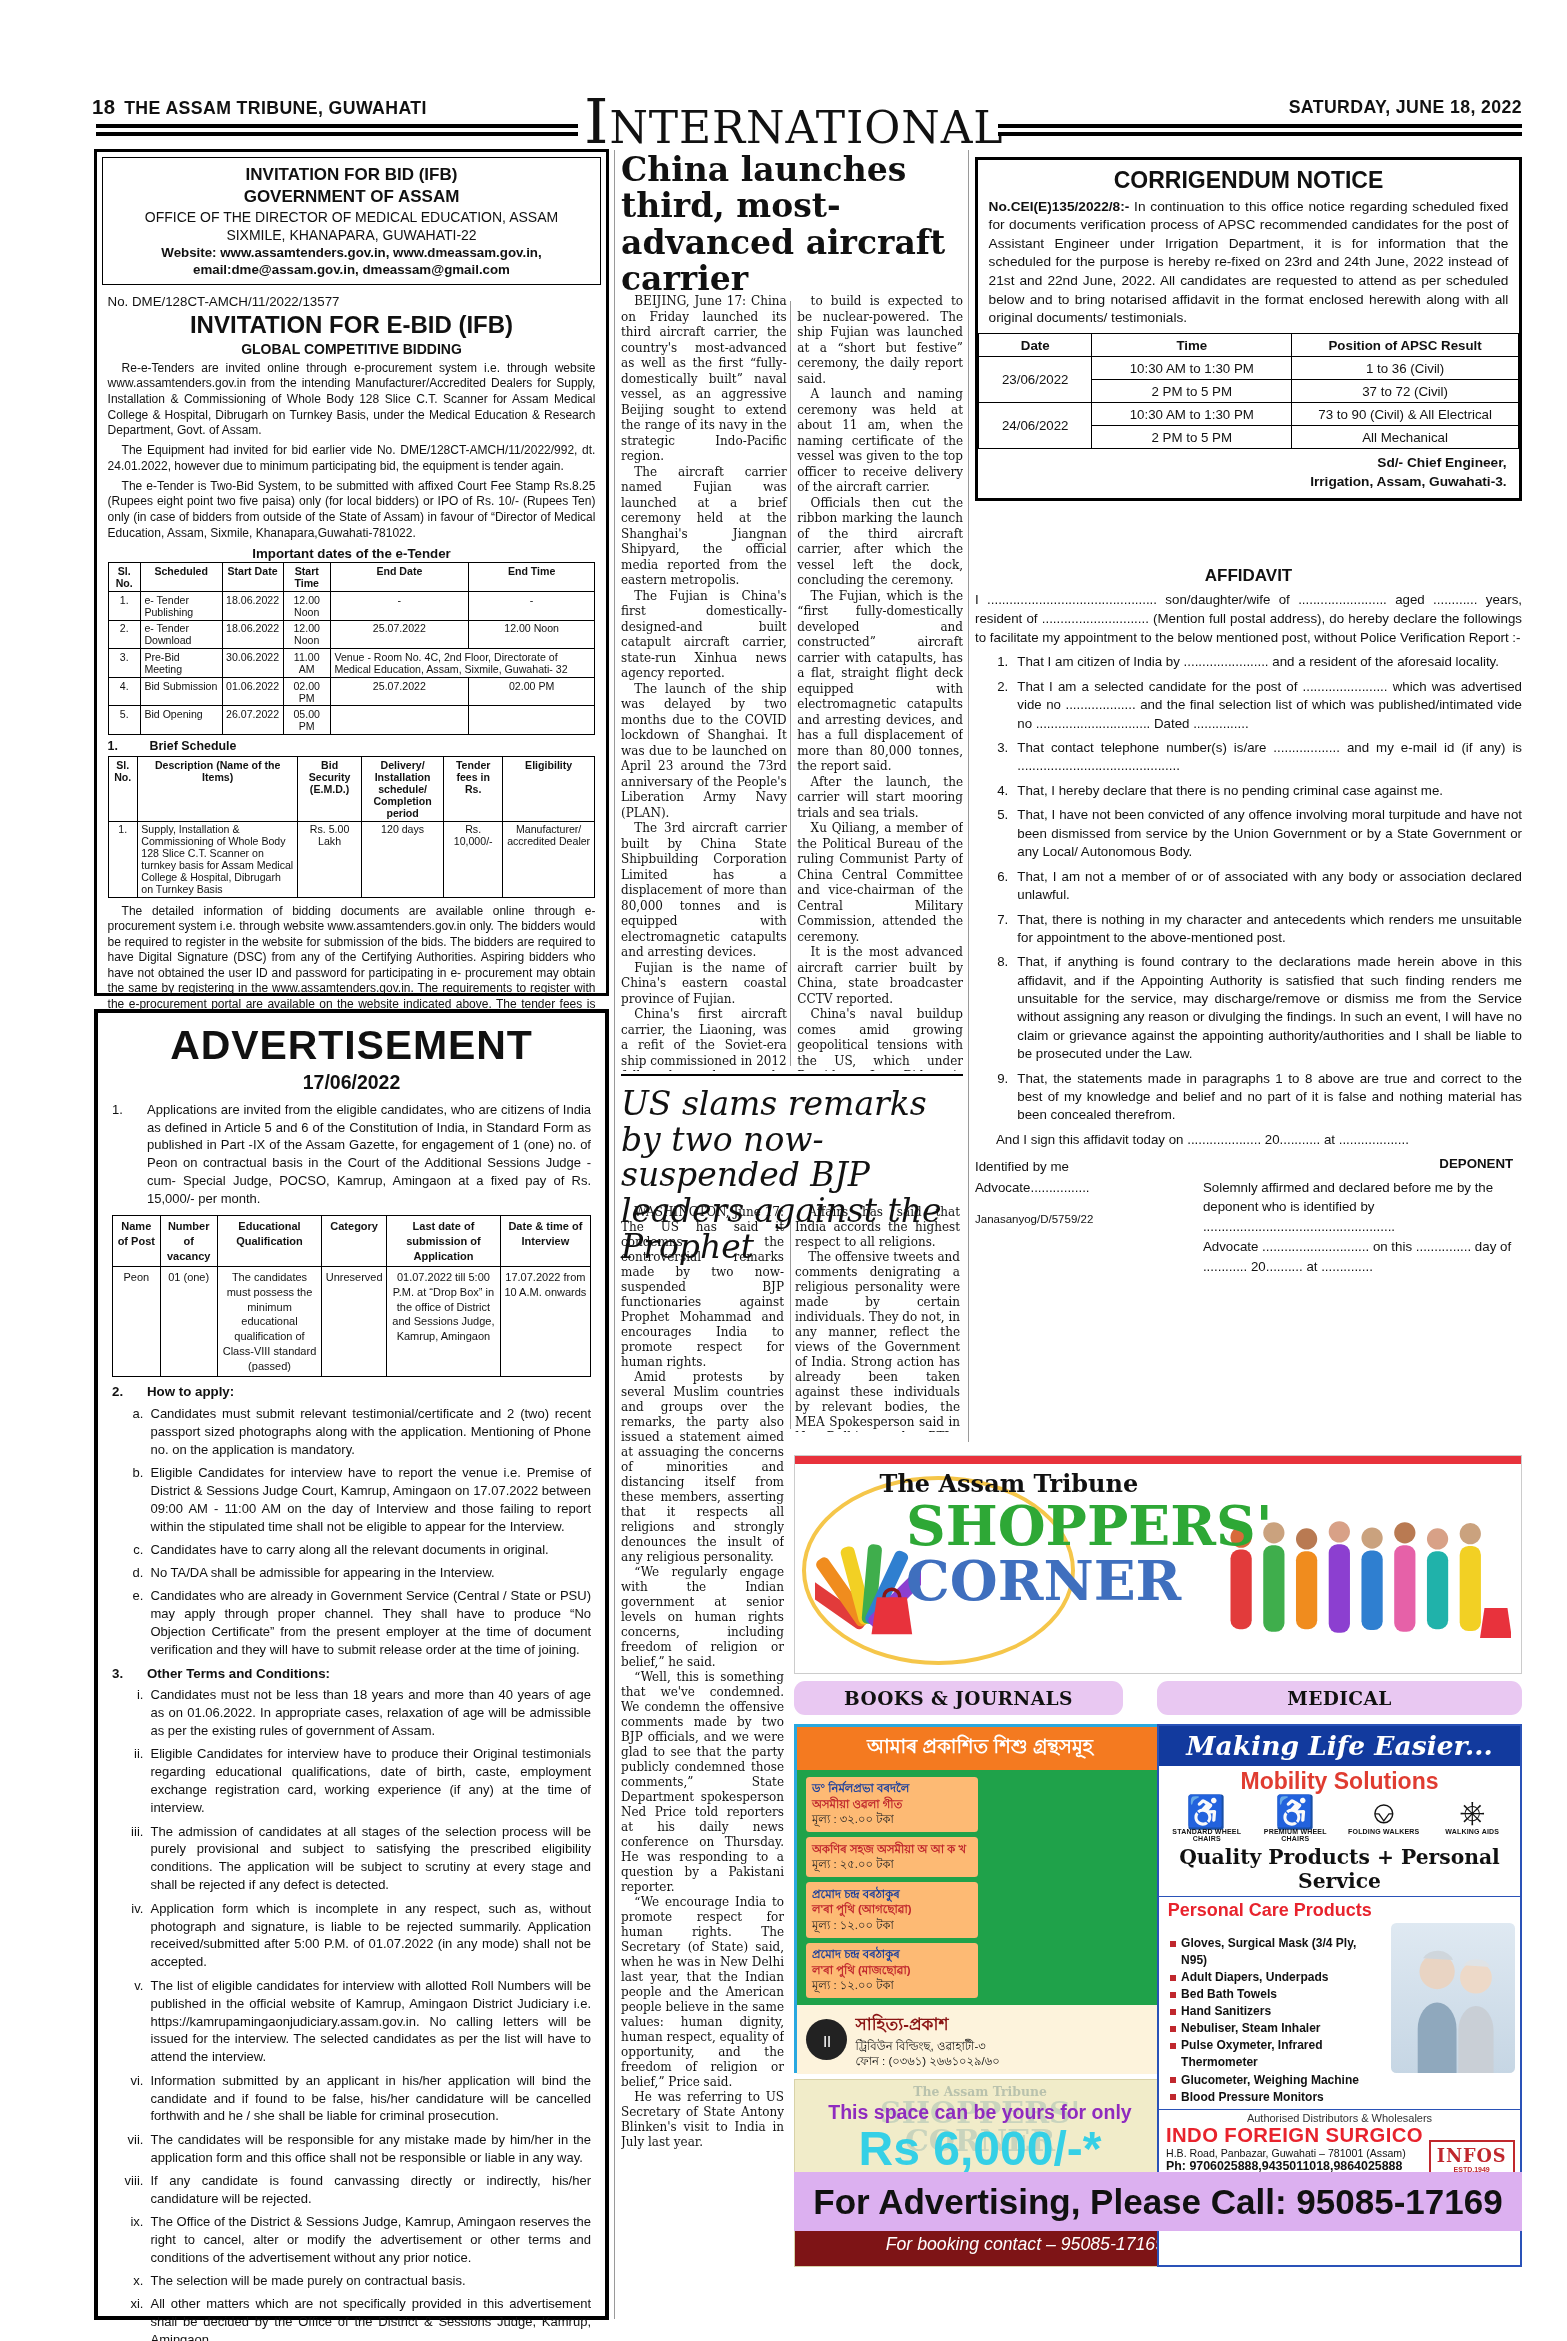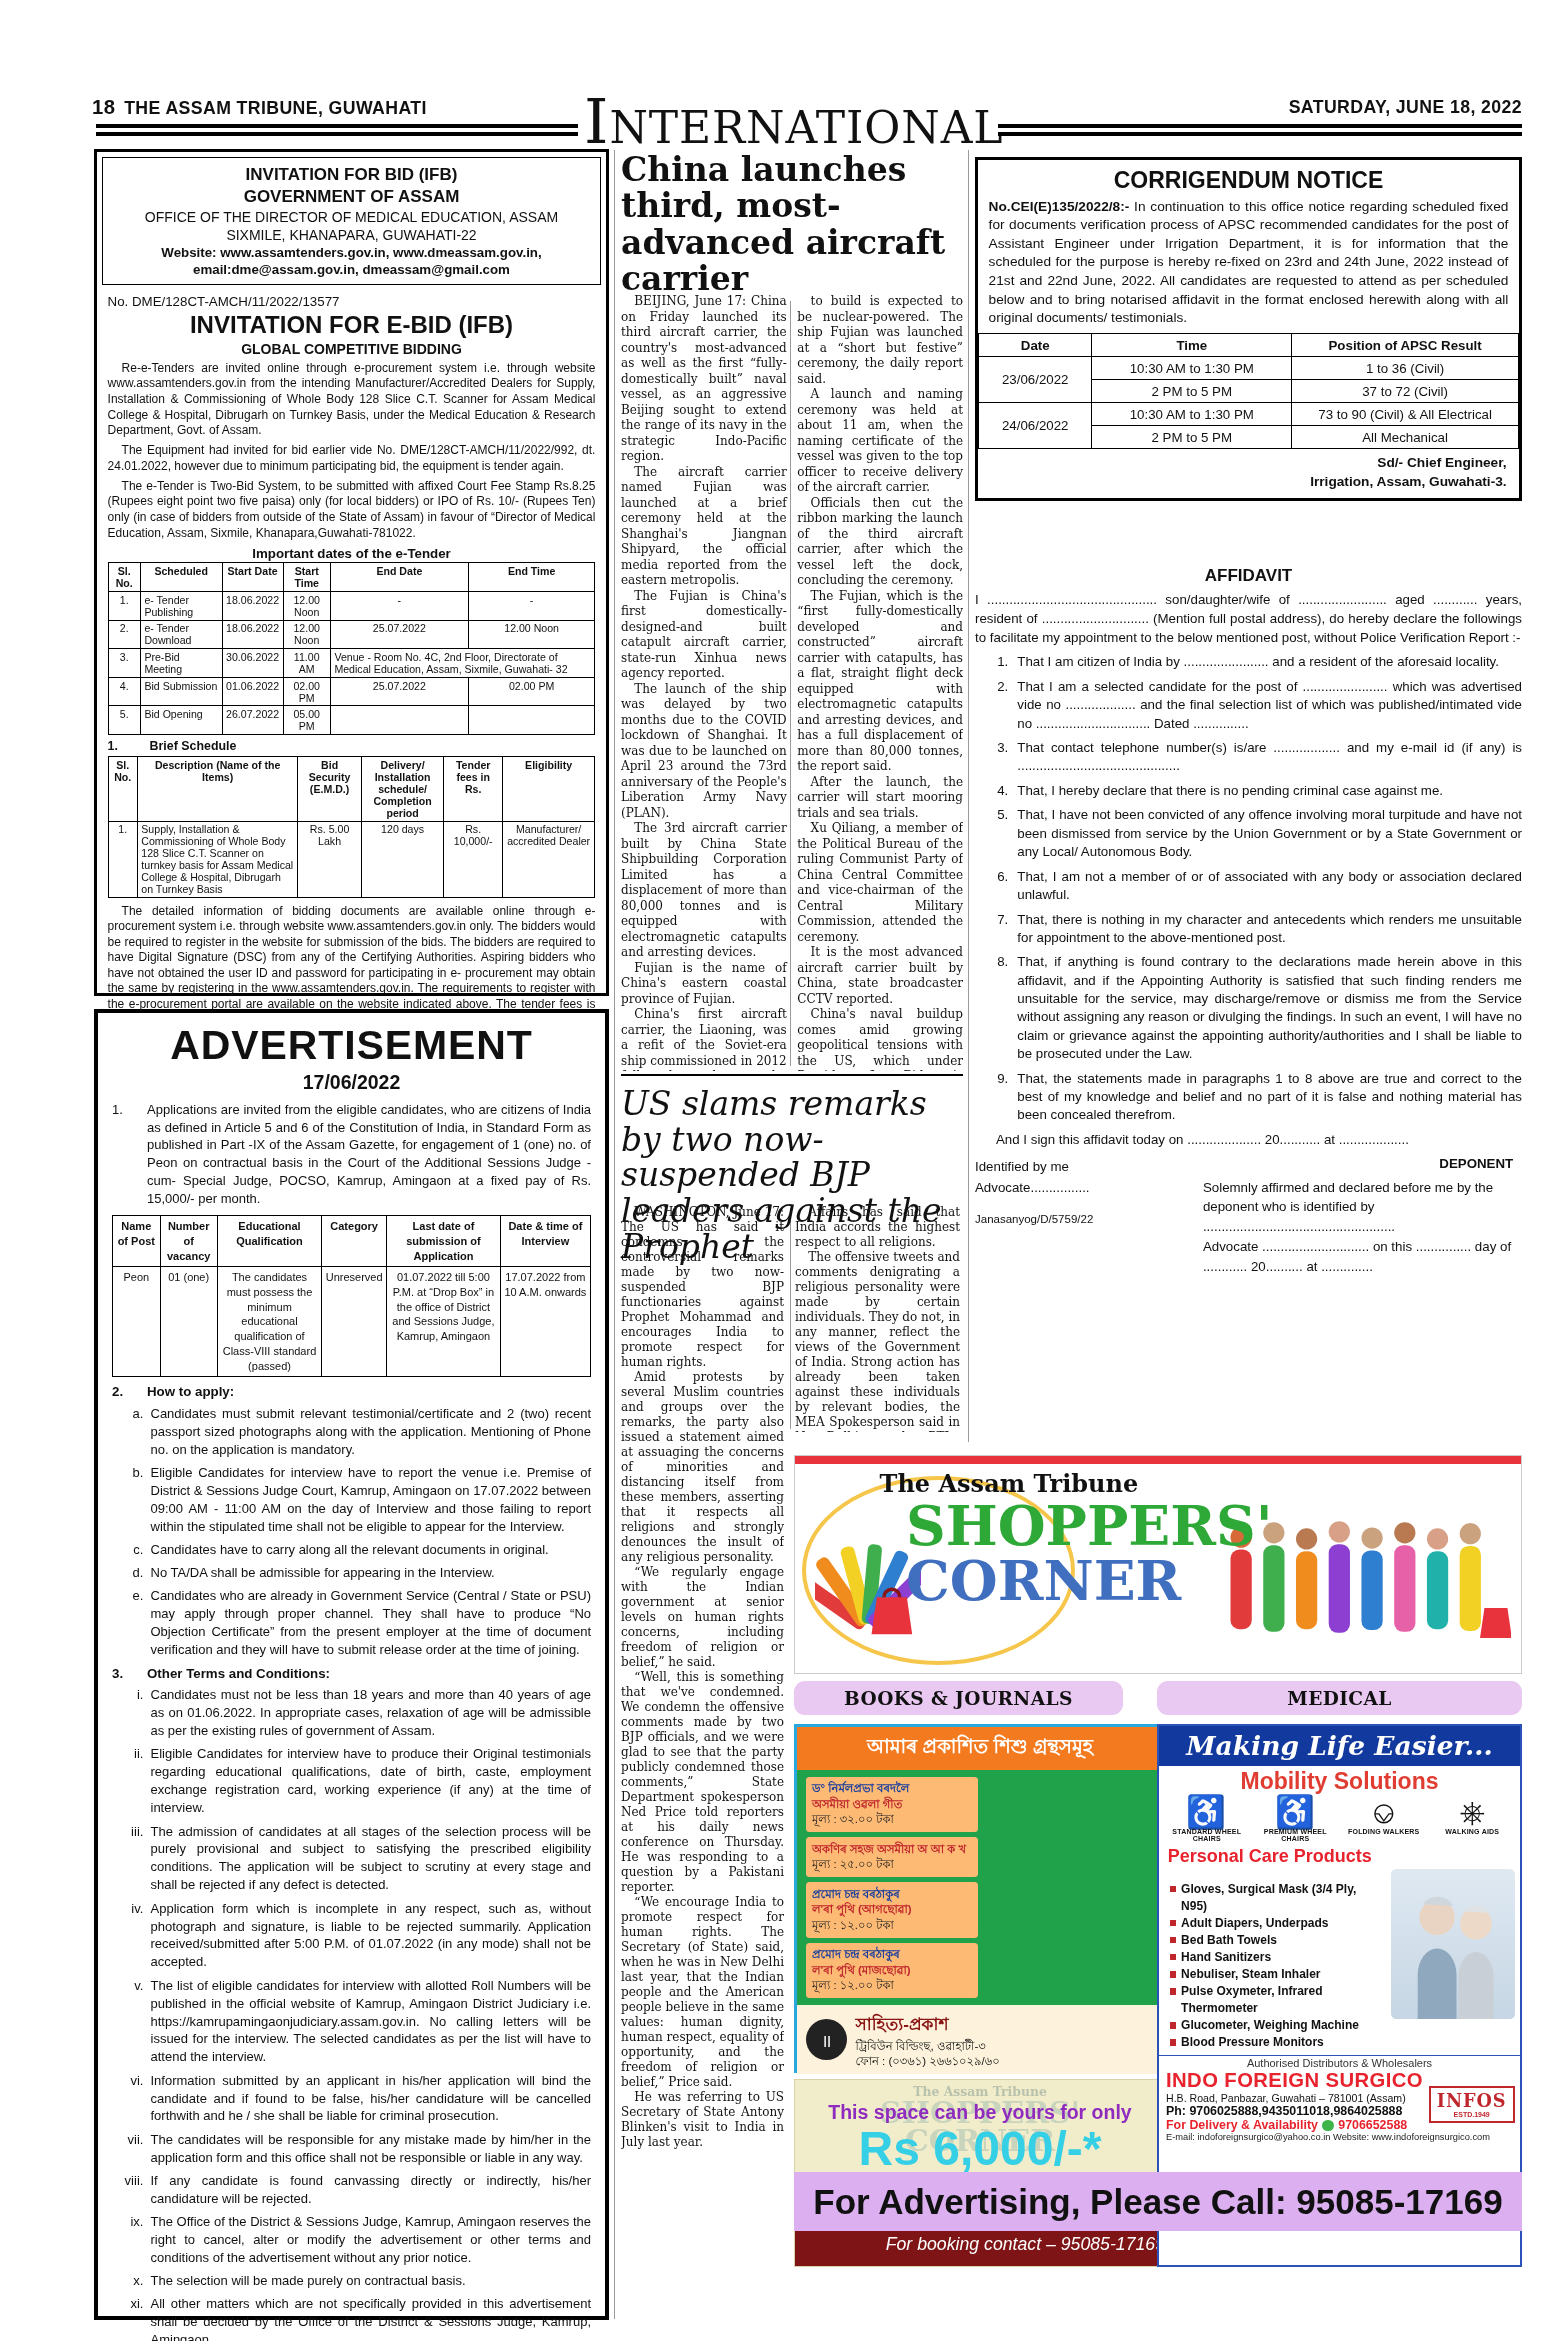--- a/index.html
+++ b/index.html
@@ -539,20 +539,21 @@
       </div>
       <div class="med-prod">
         <div class="glyph">⎉</div>
         <div class="plabel">FOLDING WALKERS</div>
       </div>
       <div class="med-prod">
         <div class="glyph">⎈</div>
         <div class="plabel">WALKING AIDS</div>
       </div>
     </div>
+    <div class="med-quality">Quality Products + Personal Service</div>
     <div class="med-care">
       <div class="med-care-title">Personal Care Products</div>
       <ul class="care-list">
           <li>Gloves, Surgical Mask (3/4 Ply, N95)</li>
           <li>Adult Diapers, Underpads</li>
           <li>Bed Bath Towels</li>
           <li>Hand Sanitizers</li>
           <li>Nebuliser, Steam Inhaler</li>
           <li>Pulse Oxymeter, Infrared Thermometer</li>
           <li>Glucometer, Weighing Machine</li>

